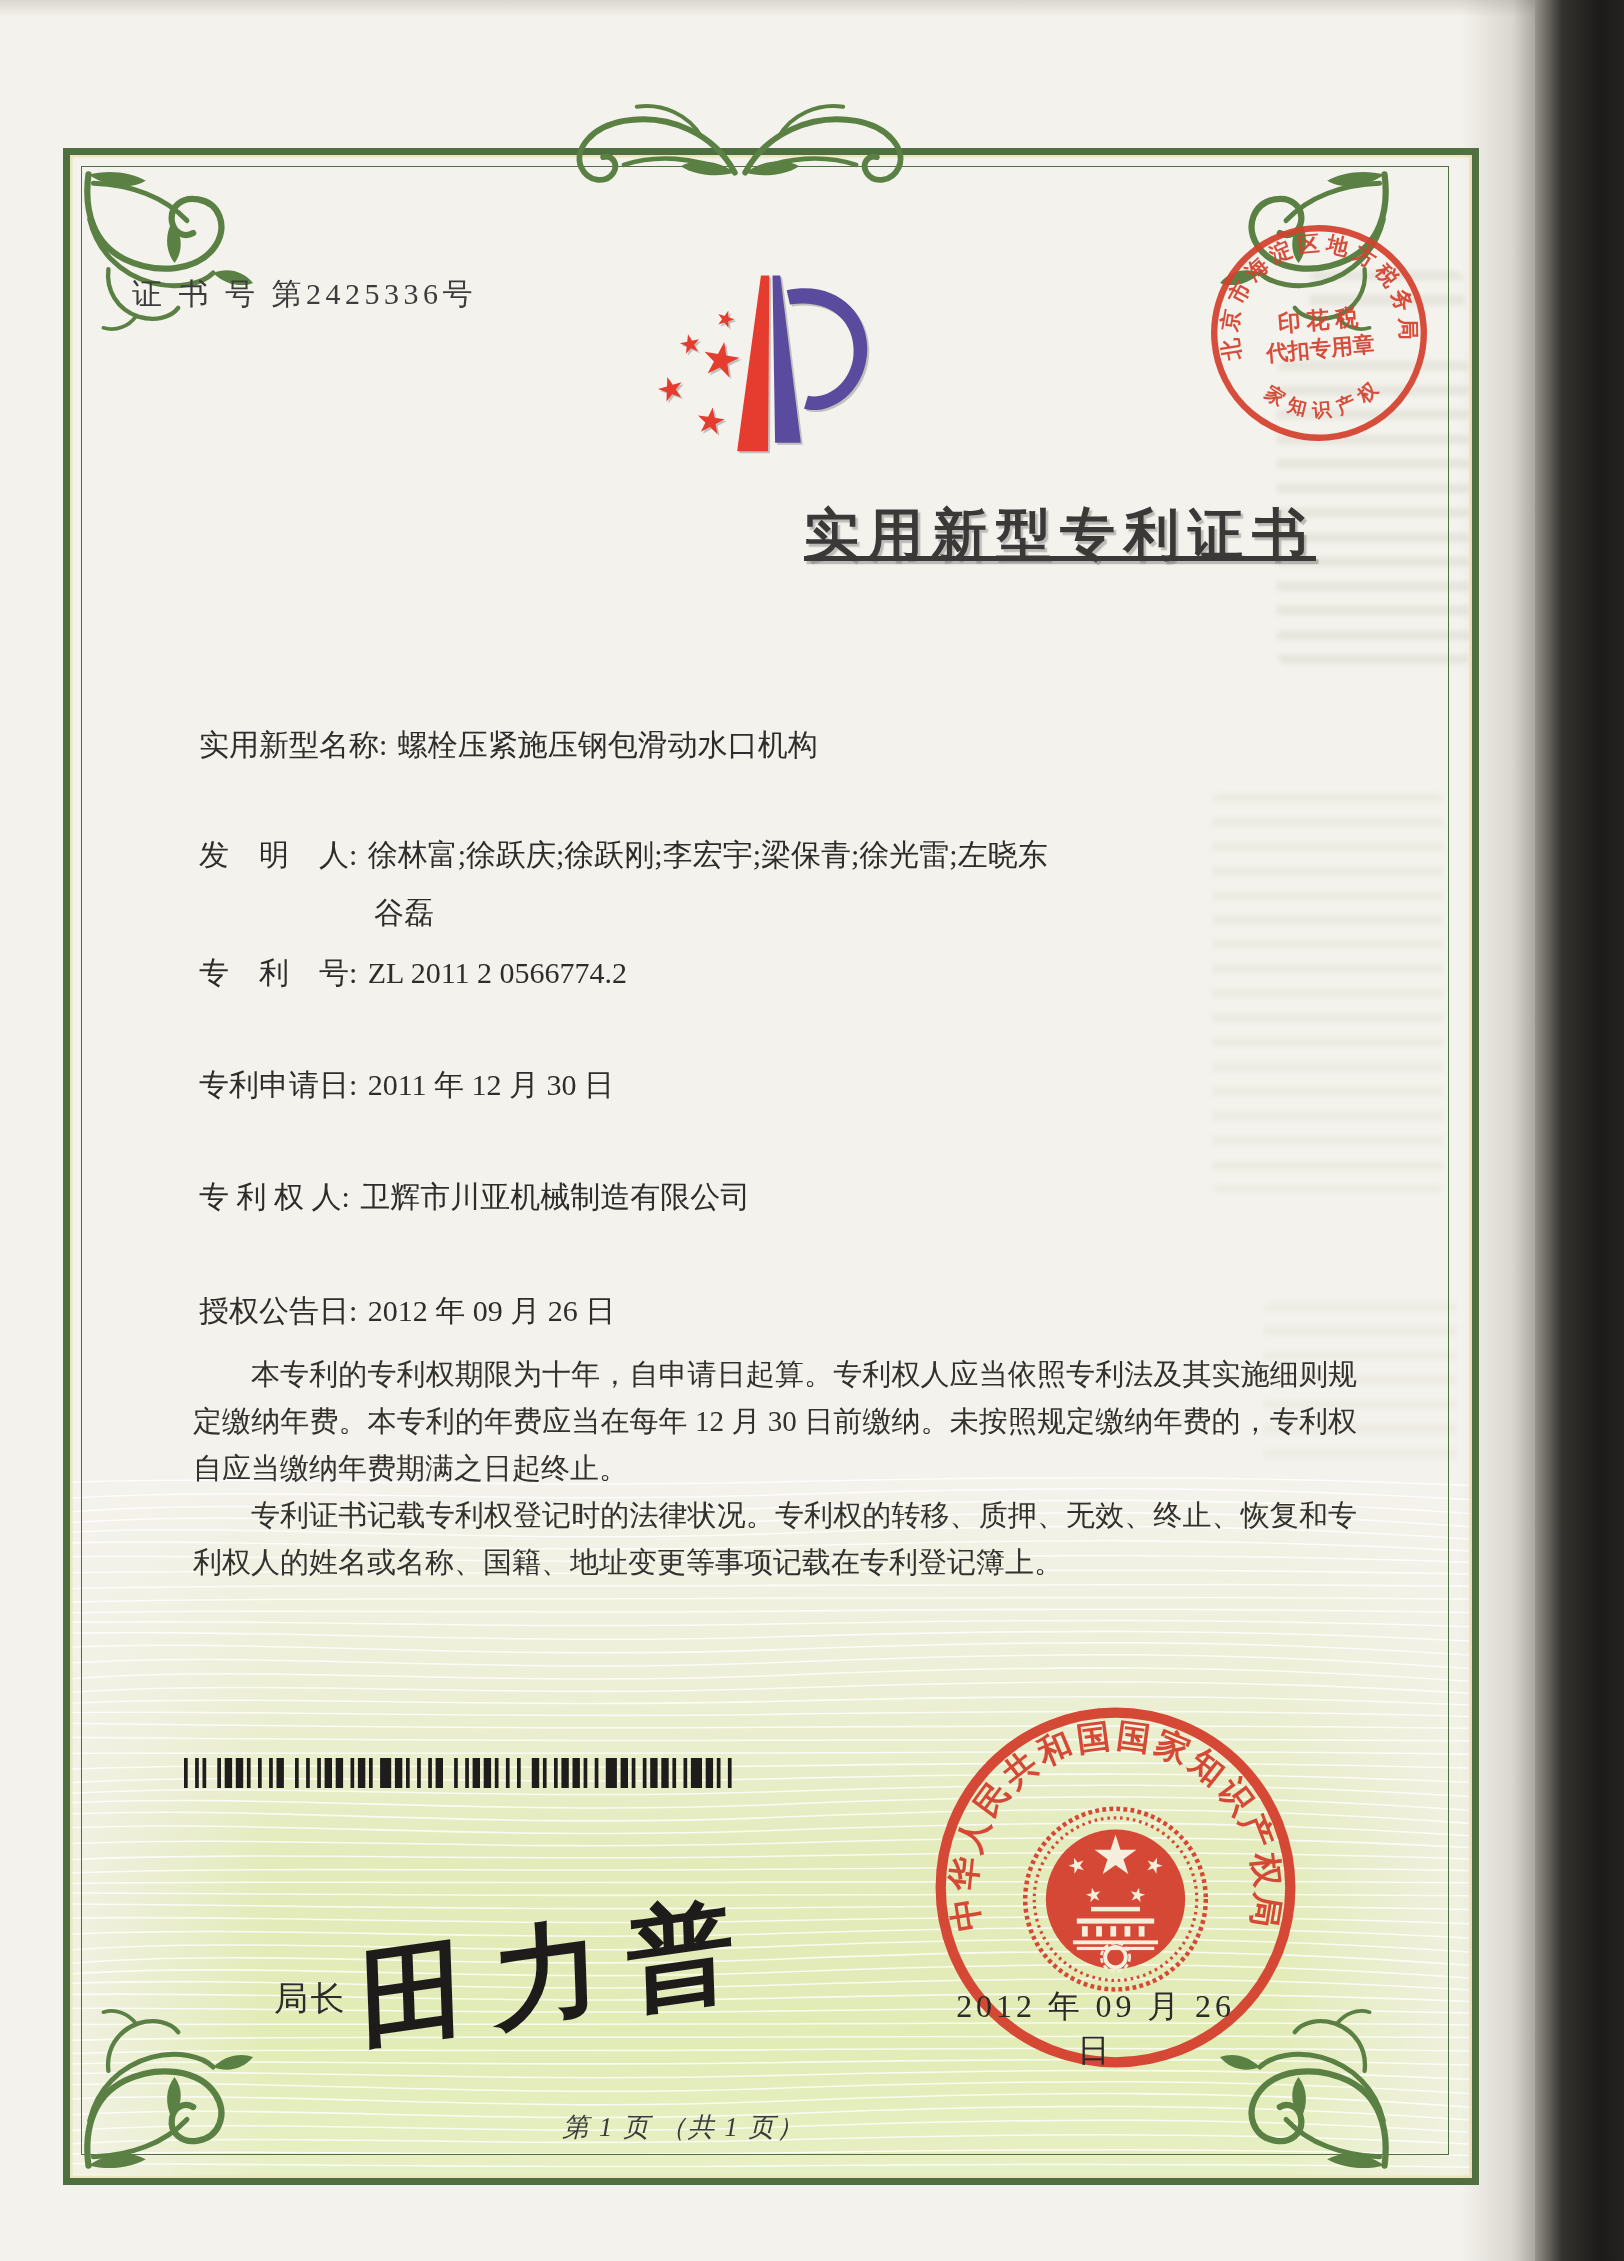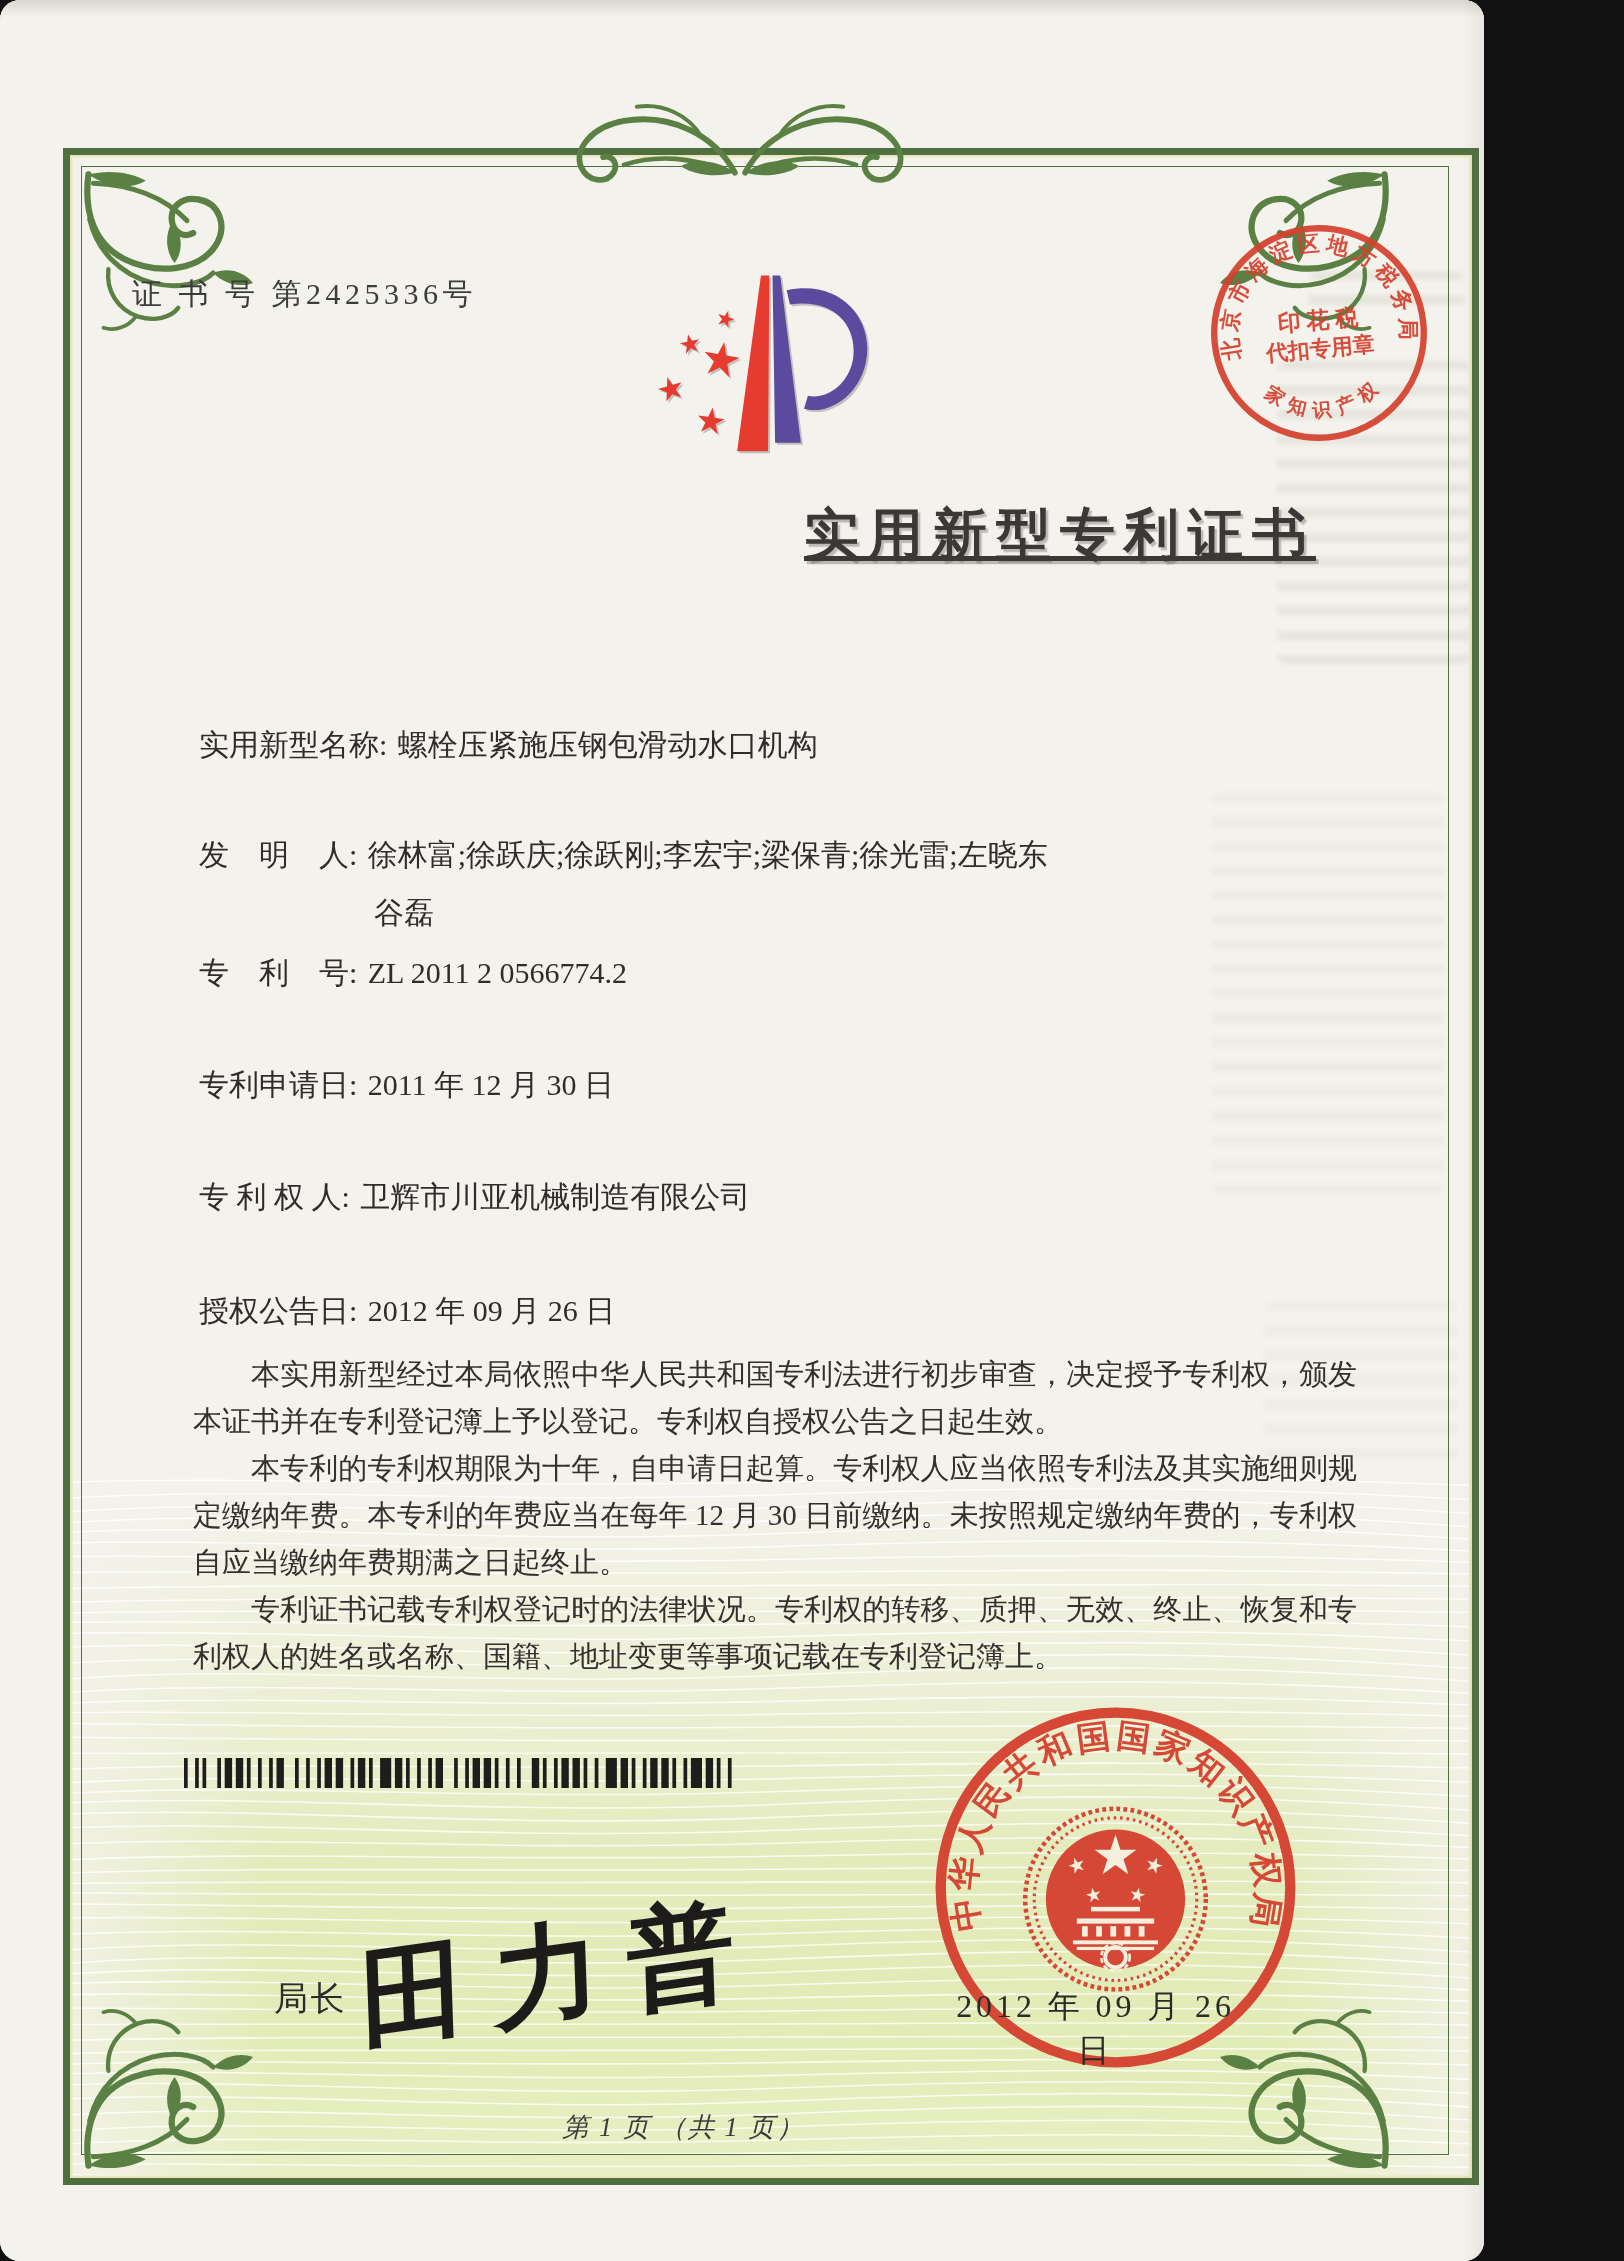--- a/index.html
+++ b/index.html
@@ -1,17 +1,17 @@
 <!DOCTYPE html>
 <html style="font-size:10.3px"><head>
 <meta charset="utf-8">
 <style>
   html,body{margin:0;padding:0;background:#111;}
-  .page{position:relative;width:1484px;height:2261px;overflow:hidden;background:#fef9c3;
-        font-family:"Liberation Serif","DejaVu Serif",serif;color:#2f2d2b;border-radius:20px;}
+  .page{position:relative;width:1624px;height:2261px;overflow:hidden;background:#fef9c3;
+        font-family:"Liberation Serif","DejaVu Serif",serif;color:#2f2d2b;}
   .paper{position:absolute;left:0;top:0;width:1535px;height:2261px;background:#f4f2ec;}
   .top-strip{position:absolute;left:0;top:0;width:1535px;height:17px;
         background:linear-gradient(#d9d6cf,#f4f2ec);}
   .scan-band{position:absolute;left:1535px;top:0;width:90px;height:2261px;
         background:linear-gradient(90deg,#96938b,#35332f 30%,#1d1b19 70%,#242220);}
   .edge-shade{position:absolute;left:1461px;top:0;width:74px;height:2261px;
         background:linear-gradient(to right,rgba(120,115,105,0),rgba(120,115,105,.22) 70%,rgba(80,76,68,.45));}
 
   
   .tint{position:absolute;left:72px;top:1477px;width:1397px;height:707px;
@@ -242,21 +242,20 @@
       <span class="flabel">专利申请日:</span><span class="fvalue">2011 年 12 月 30 日</span>
     </div>
     <div class="field" style="top:1177px">
       <span class="flabel">专 利 权 人:</span><span class="fvalue">卫辉市川亚机械制造有限公司</span>
     </div>
     <div class="field" style="top:1291px">
       <span class="flabel">授权公告日:</span><span class="fvalue">2012 年 09 月 26 日</span>
     </div>
 
     <div class="body-text">
-      <p>本实用新型经过本局依照中华人民共和国专利法进行初步审查，决定授予专利权，颁发本证书并在专利登记簿上予以登记。专利权自授权公告之日起生效。</p>
       <p>本专利的专利权期限为十年，自申请日起算。专利权人应当依照专利法及其实施细则规定缴纳年费。本专利的年费应当在每年 12 月 30 日前缴纳。未按照规定缴纳年费的，专利权自应当缴纳年费期满之日起终止。</p>
       <p>专利证书记载专利权登记时的法律状况。专利权的转移、质押、无效、终止、恢复和专利权人的姓名或名称、国籍、地址变更等事项记载在专利登记簿上。</p>
     </div>
 
     <svg class="barcode" viewBox="0 0 860 46" preserveAspectRatio="none">
         <g id="bars" fill="#1f1d1b">
           <rect x="0.00" y="0" width="5.73" height="46"></rect>
           <rect x="17.20" y="0" width="5.73" height="46"></rect>
           <rect x="28.67" y="0" width="5.73" height="46"></rect>
           <rect x="51.60" y="0" width="5.73" height="46"></rect>

